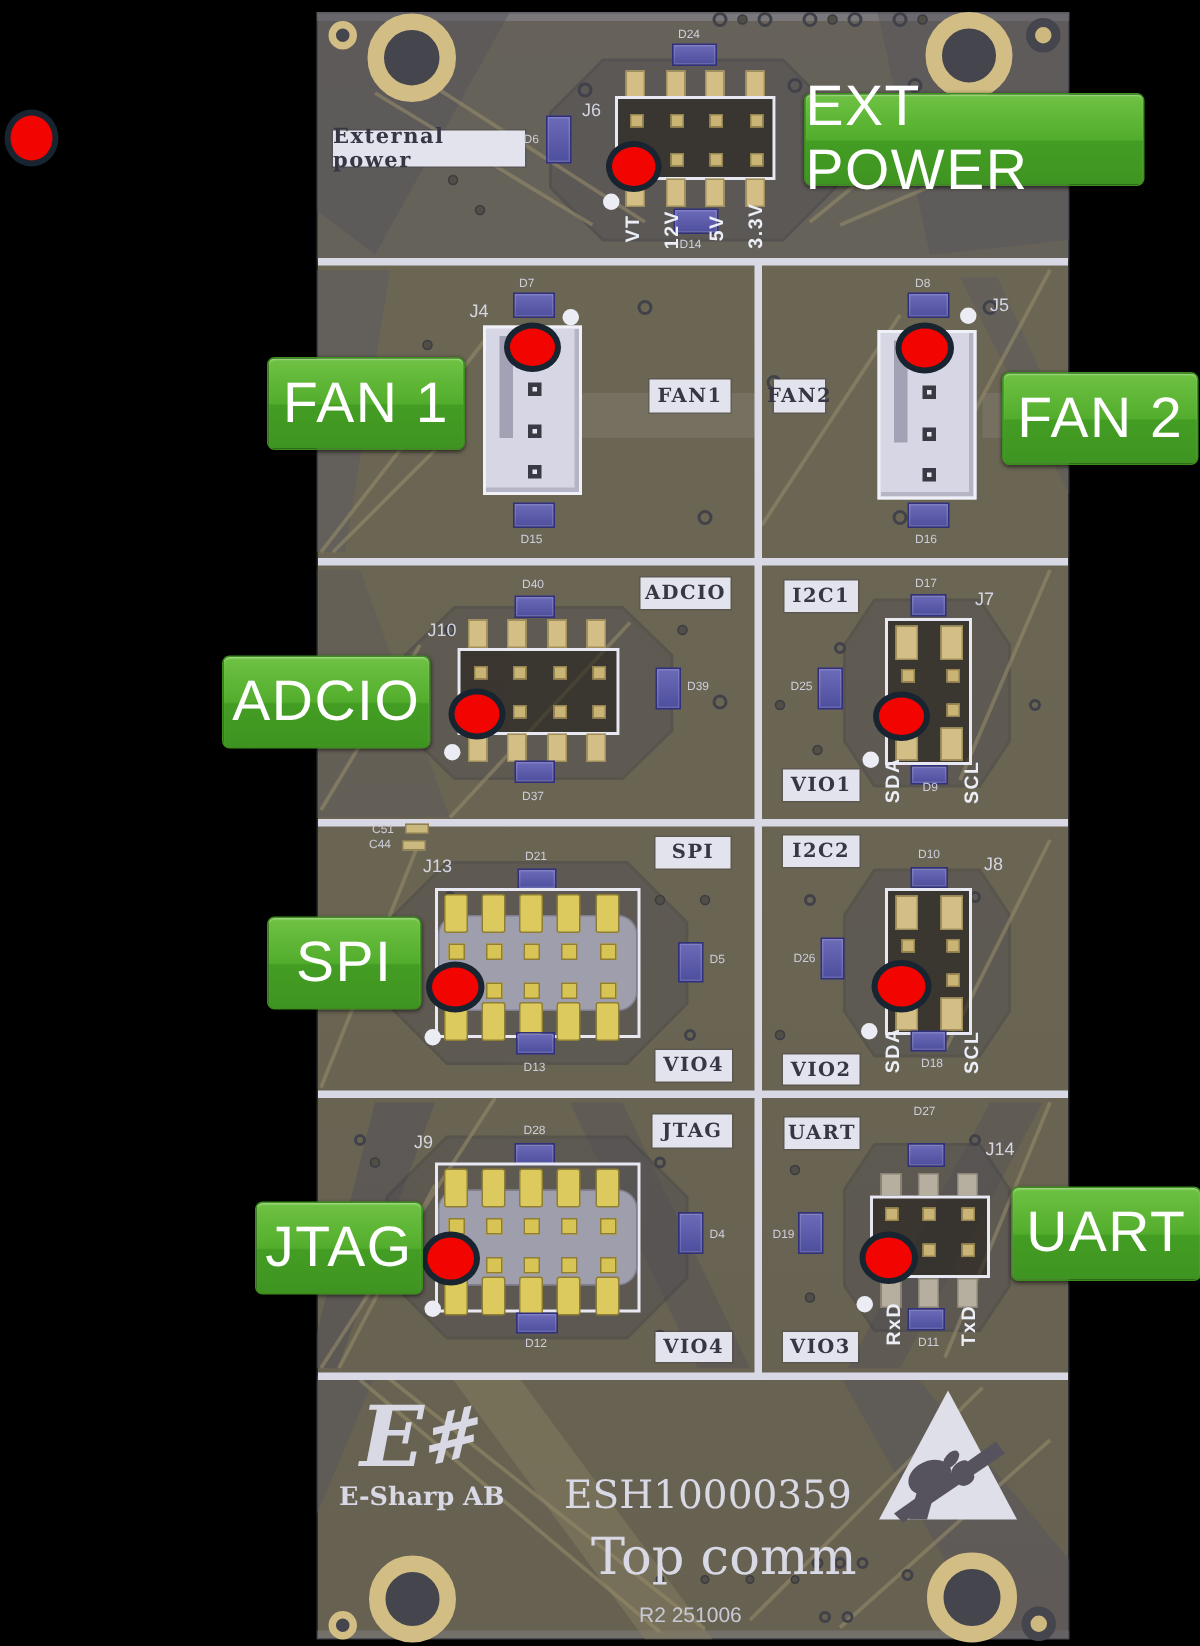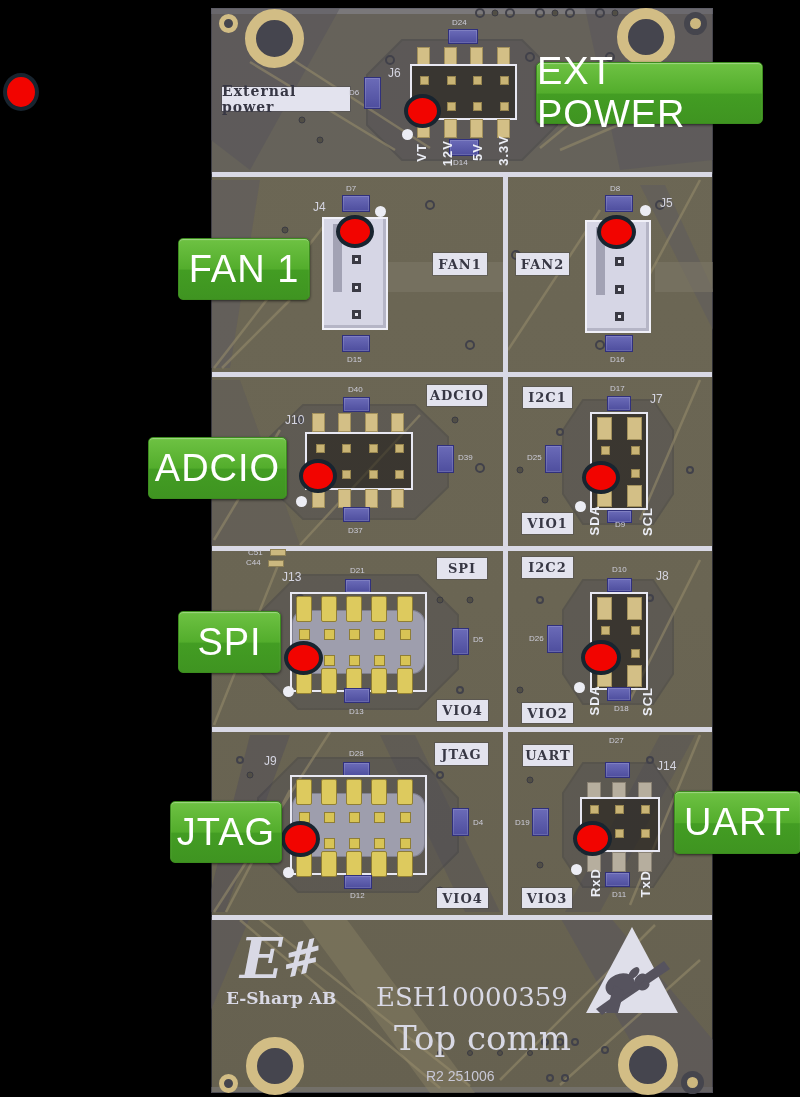--- a/index.html
+++ b/index.html
@@ -225,21 +225,21 @@
     <div class="abs pin1" style="left:375px;top:206px"></div>
     <div class="abs ref" style="left:313px;top:200px">J4</div>
     <div class="abs fan-body" style="left:322px;top:217px;width:66px;height:113px"></div>
     <div class="abs fan-strip" style="left:333px;top:224px;width:9px;height:68px"></div>
     <div class="abs fan-pin" style="left:352px;top:255px"></div>
     <div class="abs fan-pin" style="left:352px;top:283px"></div>
     <div class="abs fan-pin" style="left:352px;top:310px"></div>
     <div class="abs diode" style="left:342px;top:335px;width:28px;height:17px"></div>
     <div class="abs dref" style="left:347px;top:355px">D15</div>
     <div class="abs silk" style="left:433px;top:253px;width:54px;height:22px;font-size:13px">FAN1</div>
-    <div class="abs silk" style="left:516px;top:253px;width:53px;height:22px;font-size:13px">FAN2</div>
+    <div class="abs silk" style="left:516px;top:253px;width:34px;height:22px;font-size:13px">FAN2</div>
     <div class="abs dref" style="left:610px;top:184px">D8</div>
     <div class="abs diode" style="left:605px;top:195px;width:28px;height:17px"></div>
     <div class="abs pin1" style="left:640px;top:205px"></div>
     <div class="abs ref" style="left:660px;top:196px">J5</div>
     <div class="abs fan-body" style="left:585px;top:220px;width:66px;height:113px"></div>
     <div class="abs fan-strip" style="left:596px;top:227px;width:9px;height:68px"></div>
     <div class="abs fan-pin" style="left:615px;top:257px"></div>
     <div class="abs fan-pin" style="left:615px;top:285px"></div>
     <div class="abs fan-pin" style="left:615px;top:312px"></div>
     <div class="abs diode" style="left:605px;top:335px;width:28px;height:17px"></div>
@@ -355,21 +355,21 @@
     <div class="abs dref" style="left:614px;top:704px">D18</div>
     <div class="abs silk" style="left:522px;top:703px;width:51px;height:20px;font-size:13px">VIO2</div>
     <div class="abs vtext" style="left:587px;top:685px">SDA</div>
     <div class="abs vtext" style="left:640px;top:687px">SCL</div>
   </div>
 
   <div>
     <div class="abs silk" style="left:435px;top:743px;width:53px;height:22px;font-size:13px">JTAG</div>
     <div class="abs dref" style="left:349px;top:749px">D28</div>
     <div class="abs diode" style="left:343px;top:762px;width:27px;height:15px"></div>
-    <div class="abs ref" style="left:264px;top:754px">J9</div>
+    <div class="abs ref" style="left:276px;top:754px">J9</div>
     <div class="abs conn" style="left:290px;top:775px;width:137px;height:100px;background:none"></div>
     <div class="abs hdrbody" style="left:292px;top:793px;width:133px;height:64px"></div>
     <div class="abs ypad" style="left:296px;top:779px;width:16px;height:26px"></div>
     <div class="abs ypad" style="left:321px;top:779px;width:16px;height:26px"></div>
     <div class="abs ypad" style="left:346px;top:779px;width:16px;height:26px"></div>
     <div class="abs ypad" style="left:371px;top:779px;width:16px;height:26px"></div>
     <div class="abs ypad" style="left:397px;top:779px;width:16px;height:26px"></div>
     <div class="abs ysq" style="left:299px;top:812px;width:11px;height:11px"></div>
     <div class="abs ysq" style="left:324px;top:812px;width:11px;height:11px"></div>
     <div class="abs ysq" style="left:349px;top:812px;width:11px;height:11px"></div>
@@ -446,18 +446,19 @@
   <div class="abs marker" style="left:597px;top:215px;width:39px;height:34px"></div>
   <div class="abs marker" style="left:299px;top:459px;width:38px;height:34px"></div>
   <div class="abs marker" style="left:582px;top:461px;width:38px;height:33px"></div>
   <div class="abs marker" style="left:284px;top:641px;width:39px;height:34px"></div>
   <div class="abs marker" style="left:581px;top:640px;width:40px;height:35px"></div>
   <div class="abs marker" style="left:281px;top:821px;width:39px;height:36px"></div>
   <div class="abs marker" style="left:573px;top:821px;width:39px;height:35px"></div>
 
   <div class="abs callout" style="left:536px;top:62px;width:225px;height:60px">EXT POWER</div>
   <div class="abs callout" style="left:178px;top:238px;width:130px;height:60px">FAN 1</div>
+  <div class="abs callout" style="left:668px;top:248px;width:129px;height:60px">FAN 2</div>
   <div class="abs callout" style="left:148px;top:437px;width:137px;height:60px">ADCIO</div>
   <div class="abs callout" style="left:178px;top:611px;width:101px;height:60px">SPI</div>
   <div class="abs callout" style="left:170px;top:801px;width:110px;height:60px">JTAG</div>
   <div class="abs callout" style="left:674px;top:791px;width:125px;height:61px">UART</div>
 
 </div>
 
 </body></html>

